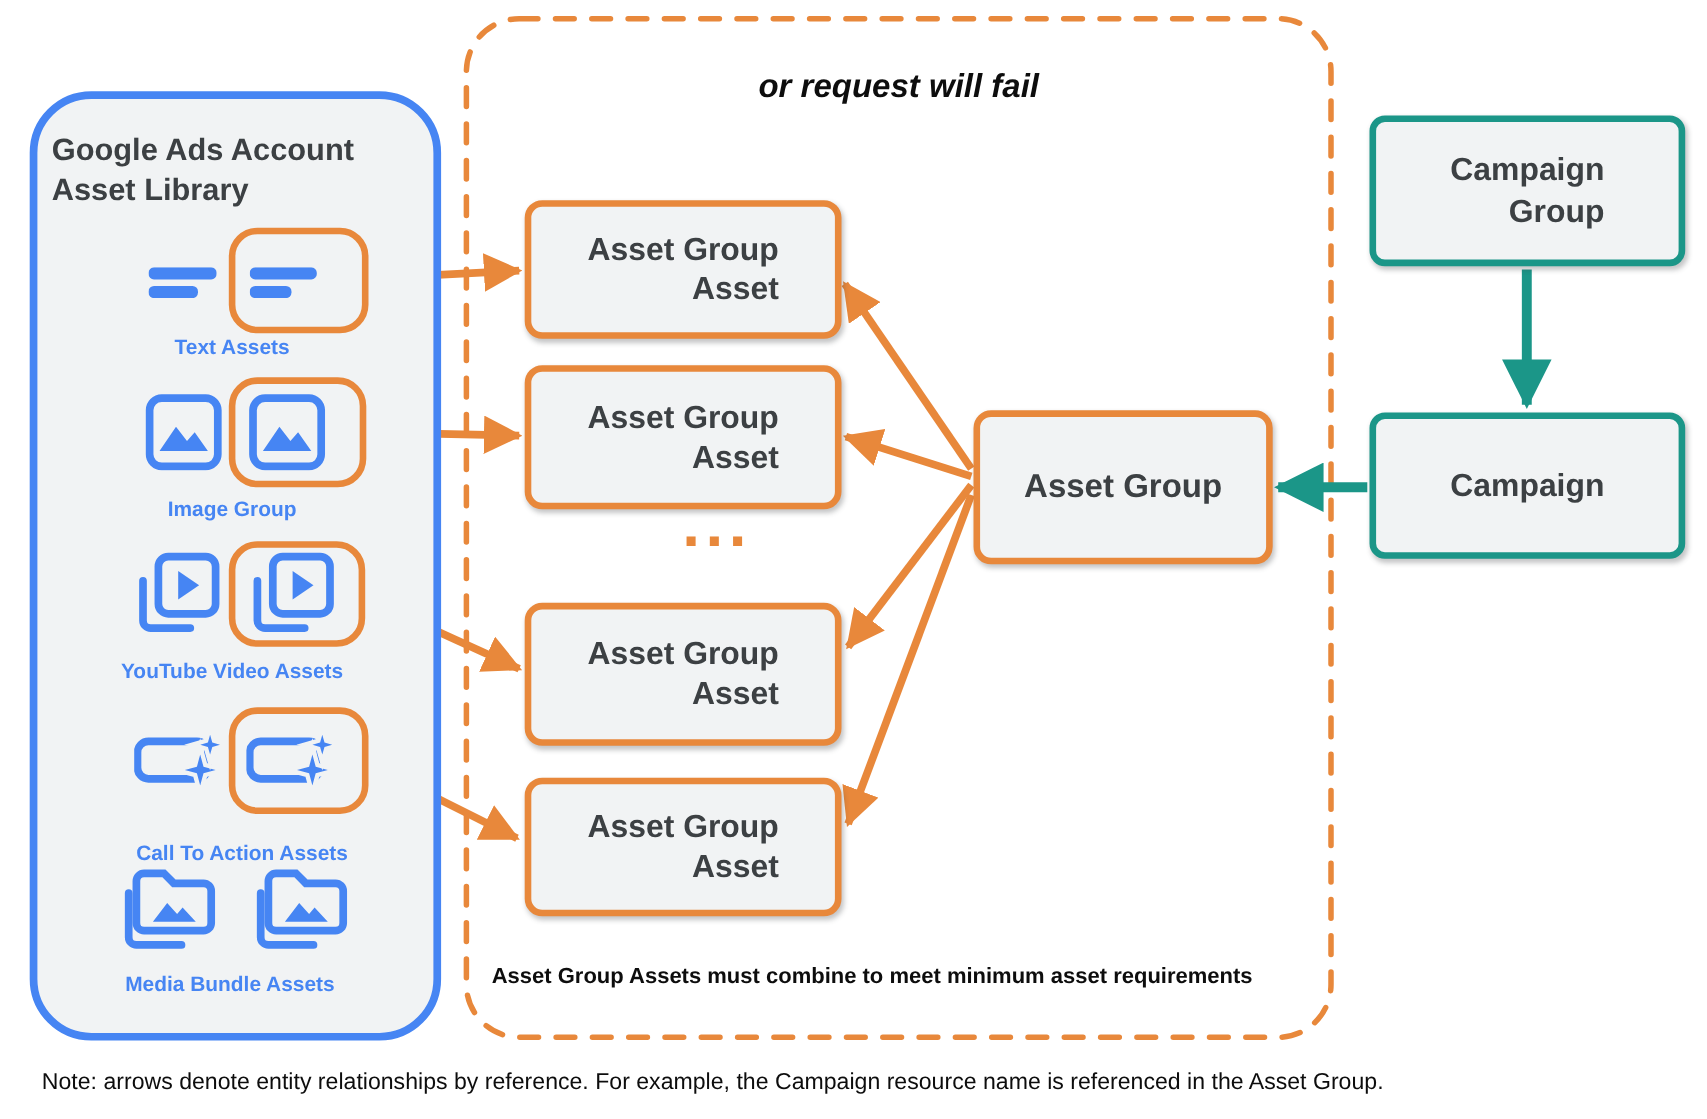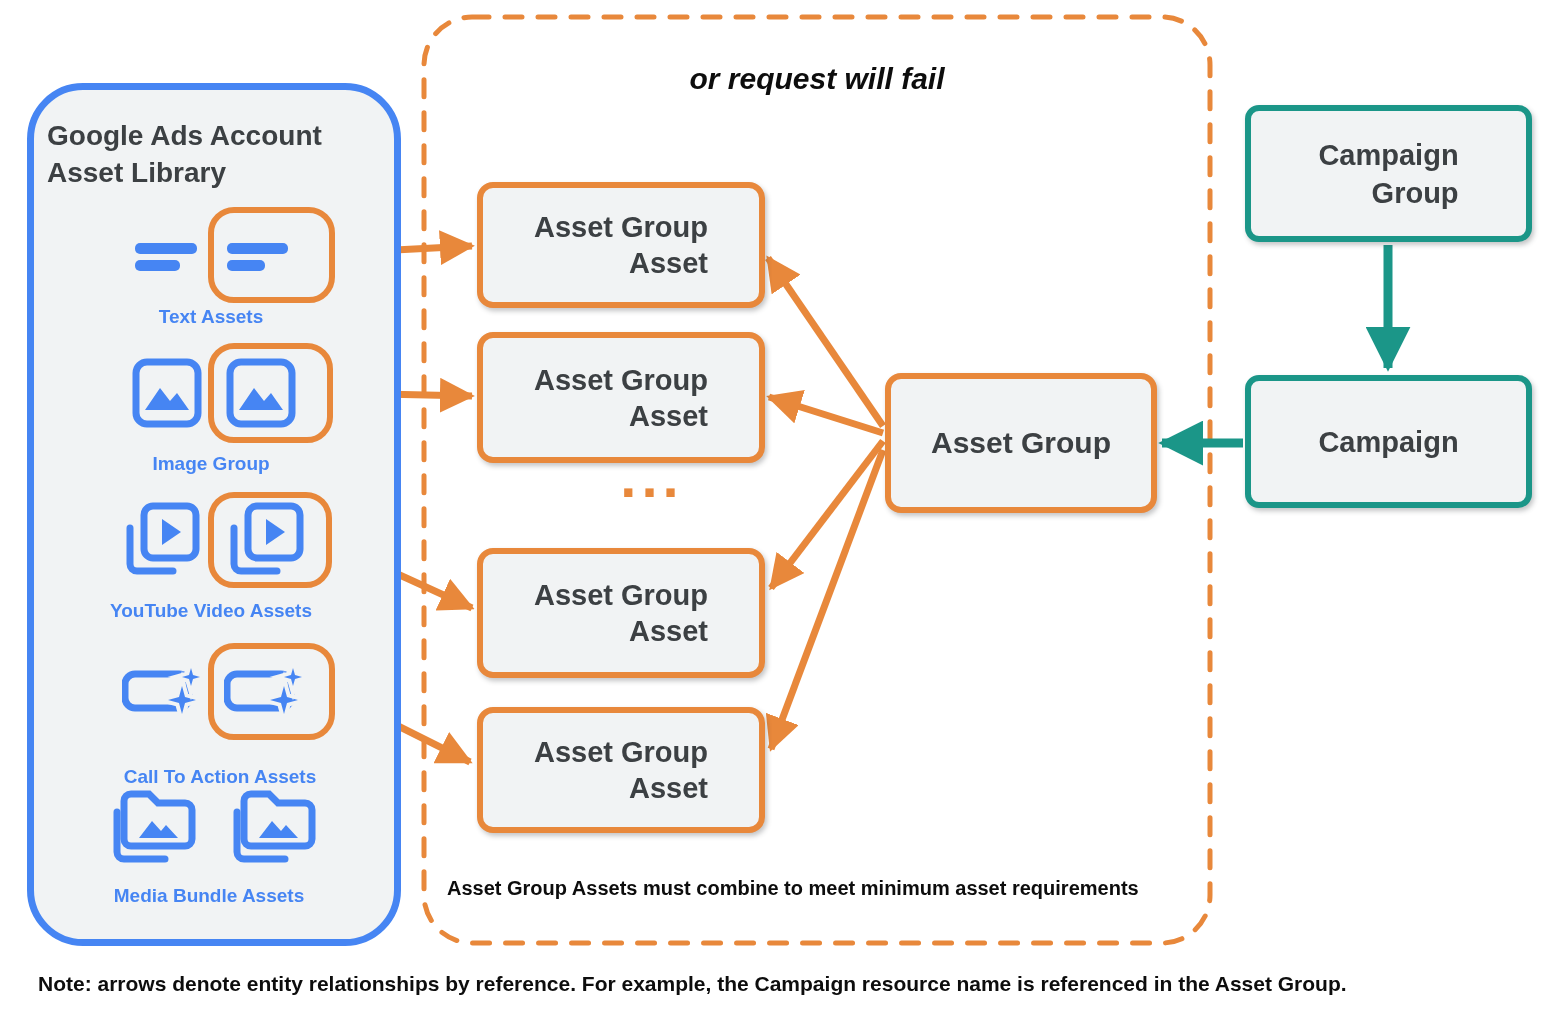--- a/index.html
+++ b/index.html
@@ -34,21 +34,21 @@
     box-shadow:2px 3px 5px rgba(60,64,67,.30);}
   .ebox.orange{border:6px solid var(--orange);}
   .ebox.teal{border:6px solid var(--teal);border-radius:14px;}
   .ebox .lbl{font-size:29px;line-height:36px;}
   .mutate-title{left:437px;top:56px;width:760px;text-align:center;
     font-size:30px;font-weight:bold;font-style:italic;color:var(--text-black);line-height:46px;}
   .dots{left:612px;top:447px;width:80px;text-align:center;color:var(--orange);
     font-size:58px;font-weight:bold;letter-spacing:5px;line-height:60px;}
   .footnote{left:447px;top:877px;width:740px;text-align:left;
     font-size:20px;font-weight:bold;color:var(--text-black);}
-  .note{left:38px;top:972px;width:1480px;font-size:21px;font-weight:bold;color:var(--text-black);}
+  .note{left:38px;top:972px;width:1480px;font-size:21px;font-weight:normal;color:var(--text-black);}
 </style>
 </head>
 <body>
 
 <div id="canvas">
 
   <svg class="overlay">
     <defs>
       <marker id="mo" viewBox="0 0 12 12" refX="11" refY="6" markerWidth="5" markerHeight="5" orient="auto" markerUnits="strokeWidth">
         <path class="mk-o" d="M0 0 L12 6 L0 12 Z"></path>

